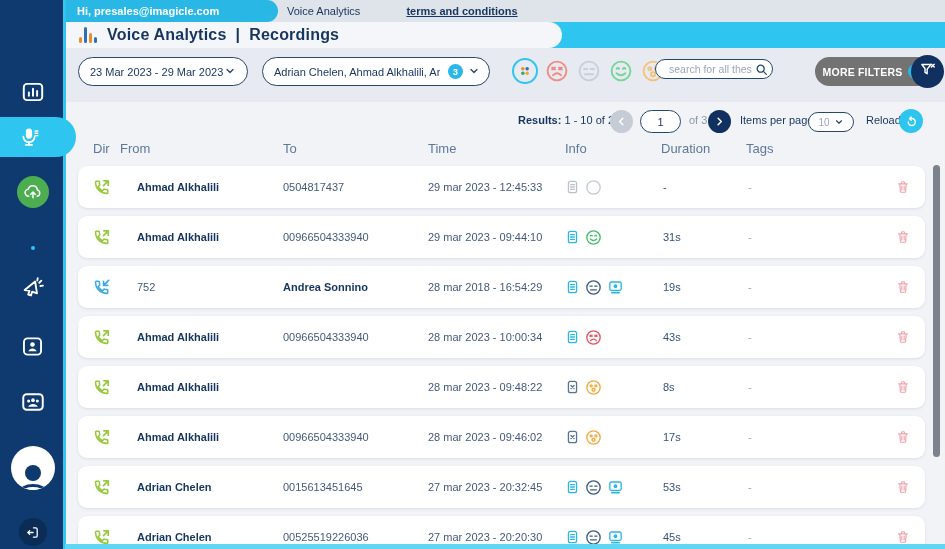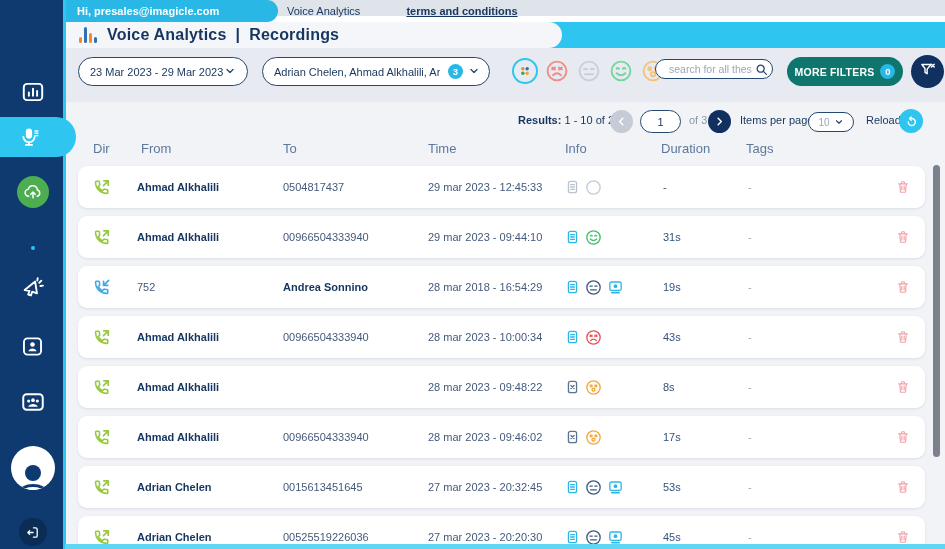--- a/index.html
+++ b/index.html
@@ -11,21 +11,21 @@
   .side-item{position:absolute;left:0;width:65px;display:flex;justify-content:center;align-items:center;z-index:4;}
   .side-active-pill{position:absolute;left:0;top:117px;width:76px;height:40px;background:#2EC6F0;
         border-radius:0 20px 20px 0;z-index:3;display:flex;align-items:center;justify-content:flex-start;padding-left:18px;box-sizing:border-box;}
   .green-circle{width:32px;height:32px;border-radius:50%;background:#4CAE50;display:flex;align-items:center;justify-content:center;}
   .tiny-dot{width:4px;height:4px;border-radius:50%;background:#2EC6F0;}
   .avatar-circle{width:44px;height:44px;border-radius:50%;background:#FFFFFF;position:relative;overflow:hidden;}
   .avatar-head{position:absolute;left:14px;top:19px;width:16px;height:16px;border-radius:50%;background:#0E3A70;}
   .avatar-body{position:absolute;left:8px;top:38px;width:28px;height:16px;border-radius:50% 50% 0 0;background:#FFFFFF;border:3px solid #0E3A70;box-sizing:border-box;}
   .logout-circle{width:28px;height:28px;border-radius:50%;background:#0A2C55;display:flex;align-items:center;justify-content:center;}
   
-  .topbar1{position:absolute;left:65px;top:0;width:880px;height:16px;background:#DFE4EA;}
+  .topbar1{position:absolute;left:65px;top:0;width:880px;height:22px;background:#DFE4EA;}
   .greeting-pill{position:absolute;left:0;top:0;width:213px;height:22px;background:#29B7E5;border-radius:0 12px 12px 0;
         display:flex;align-items:center;padding-left:12px;box-sizing:border-box;color:#fff;font-size:11px;font-weight:bold;}
   .terms{position:absolute;left:222px;top:0;height:22px;display:flex;align-items:center;font-size:11px;color:#16355F;gap:4px;}
   .terms .link{font-weight:bold;text-decoration:underline;cursor:pointer;margin-left:42px;}
   .topbar2{position:absolute;left:65px;top:22px;width:880px;height:26px;background:#2EC6F0;}
   .title-banner{position:absolute;left:0;top:0;width:497px;height:26px;background:#F4F6F9;border-radius:0 14px 14px 0;
         display:flex;align-items:center;gap:10px;padding-left:14px;box-sizing:border-box;}
   .logo{display:flex;align-items:flex-end;gap:2px;height:16px;}
   .logo i{display:block;width:3px;border-radius:2px;}
   .title-text{font-size:16px;font-weight:bold;color:#16355F;letter-spacing:.2px;display:flex;gap:9px;align-items:center;}
@@ -41,21 +41,21 @@
   .users-text{white-space:nowrap;overflow:hidden;max-width:166px;}
   .count-badge{min-width:15px;height:15px;border-radius:8px;background:#29B7E5;color:#fff;font-size:9.5px;font-weight:bold;
         display:flex;align-items:center;justify-content:center;flex:none;}
   .sentiment-row{position:absolute;left:512px;top:58px;display:flex;gap:6px;align-items:center;}
   .sent-btn{width:26px;height:26px;border-radius:50%;display:flex;align-items:center;justify-content:center;cursor:pointer;box-sizing:border-box;}
   .sent-btn.selected{border:2px solid #2EC6F0;}
   .search-pill{left:655px;top:59px;width:118px;height:20px;padding:0 8px 0 11px;border-radius:13px;}
   .search-pill input{border:none;outline:none;background:transparent;width:84px;font-size:10.5px;color:#44597A;
         font-family:"Liberation Sans",sans-serif;}
   .search-pill input::placeholder{color:#9AA7B8;}
-  .more-filters{position:absolute;left:787px;top:57px;width:116px;height:29px;background:#0f766e;border-radius:15px;
+  .more-filters{position:absolute;left:815px;top:57px;width:116px;height:29px;background:#737373;border-radius:15px;
         display:flex;align-items:center;justify-content:center;gap:6px;color:#fff;font-size:10.5px;font-weight:bold;cursor:pointer;letter-spacing:.2px;}
   .clear-filter{position:absolute;left:911px;top:55px;width:33px;height:33px;border-radius:50%;background:#10305F;
         display:flex;align-items:center;justify-content:center;cursor:pointer;}
   
   .pg{position:absolute;font-size:11px;color:#16355F;}
   .pg-circle{position:absolute;width:23px;height:23px;border-radius:50%;display:flex;align-items:center;justify-content:center;cursor:pointer;}
   .page-input{position:absolute;left:640px;top:110px;width:41px;height:23px;border:1.5px solid #24486F;border-radius:12px;
         text-align:center;font-size:11px;color:#16355F;box-sizing:border-box;background:#fff;font-family:"Liberation Sans",sans-serif;outline:none;}
   .perpage-pill{position:absolute;left:808px;top:112px;width:46px;height:20px;border:1.2px solid #24486F;border-radius:11px;
         background:#fff;display:flex;align-items:center;justify-content:center;gap:4px;font-size:10px;color:#9AA7B8;cursor:pointer;box-sizing:border-box;}
@@ -298,21 +298,21 @@
   <div class="pg" style="left:866px;top:114px;">Reload</div>
   <div class="pg-circle" style="left:899px;top:109px;width:24px;height:24px;background:#2EC6F0;">
     <svg width="13" height="13" viewBox="0 0 24 24" fill="none" stroke="#fff" stroke-width="2.6" stroke-linecap="round" stroke-linejoin="round">
         <path d="M6 13a6.5 6.5 0 106.5-6.5H9"></path>
         <path d="M11.5 3.5L8.5 6.5l3 3"></path>
       </svg>
   </div>
 
   <div id="table-headers">
       <div class="thead" style="left: 93px;">Dir</div>
-      <div class="thead" style="left: 141px;">From</div>
+      <div class="thead" style="left: 120px;">From</div>
       <div class="thead" style="left: 283px;">To</div>
       <div class="thead" style="left: 428px;">Time</div>
       <div class="thead" style="left: 565px;">Info</div>
       <div class="thead" style="left: 661px;">Duration</div>
       <div class="thead" style="left: 746px;">Tags</div>
     </div>
 
   <div class="rows" id="rows">
       <div class="row-card">
         <div class="cell c-dir">

